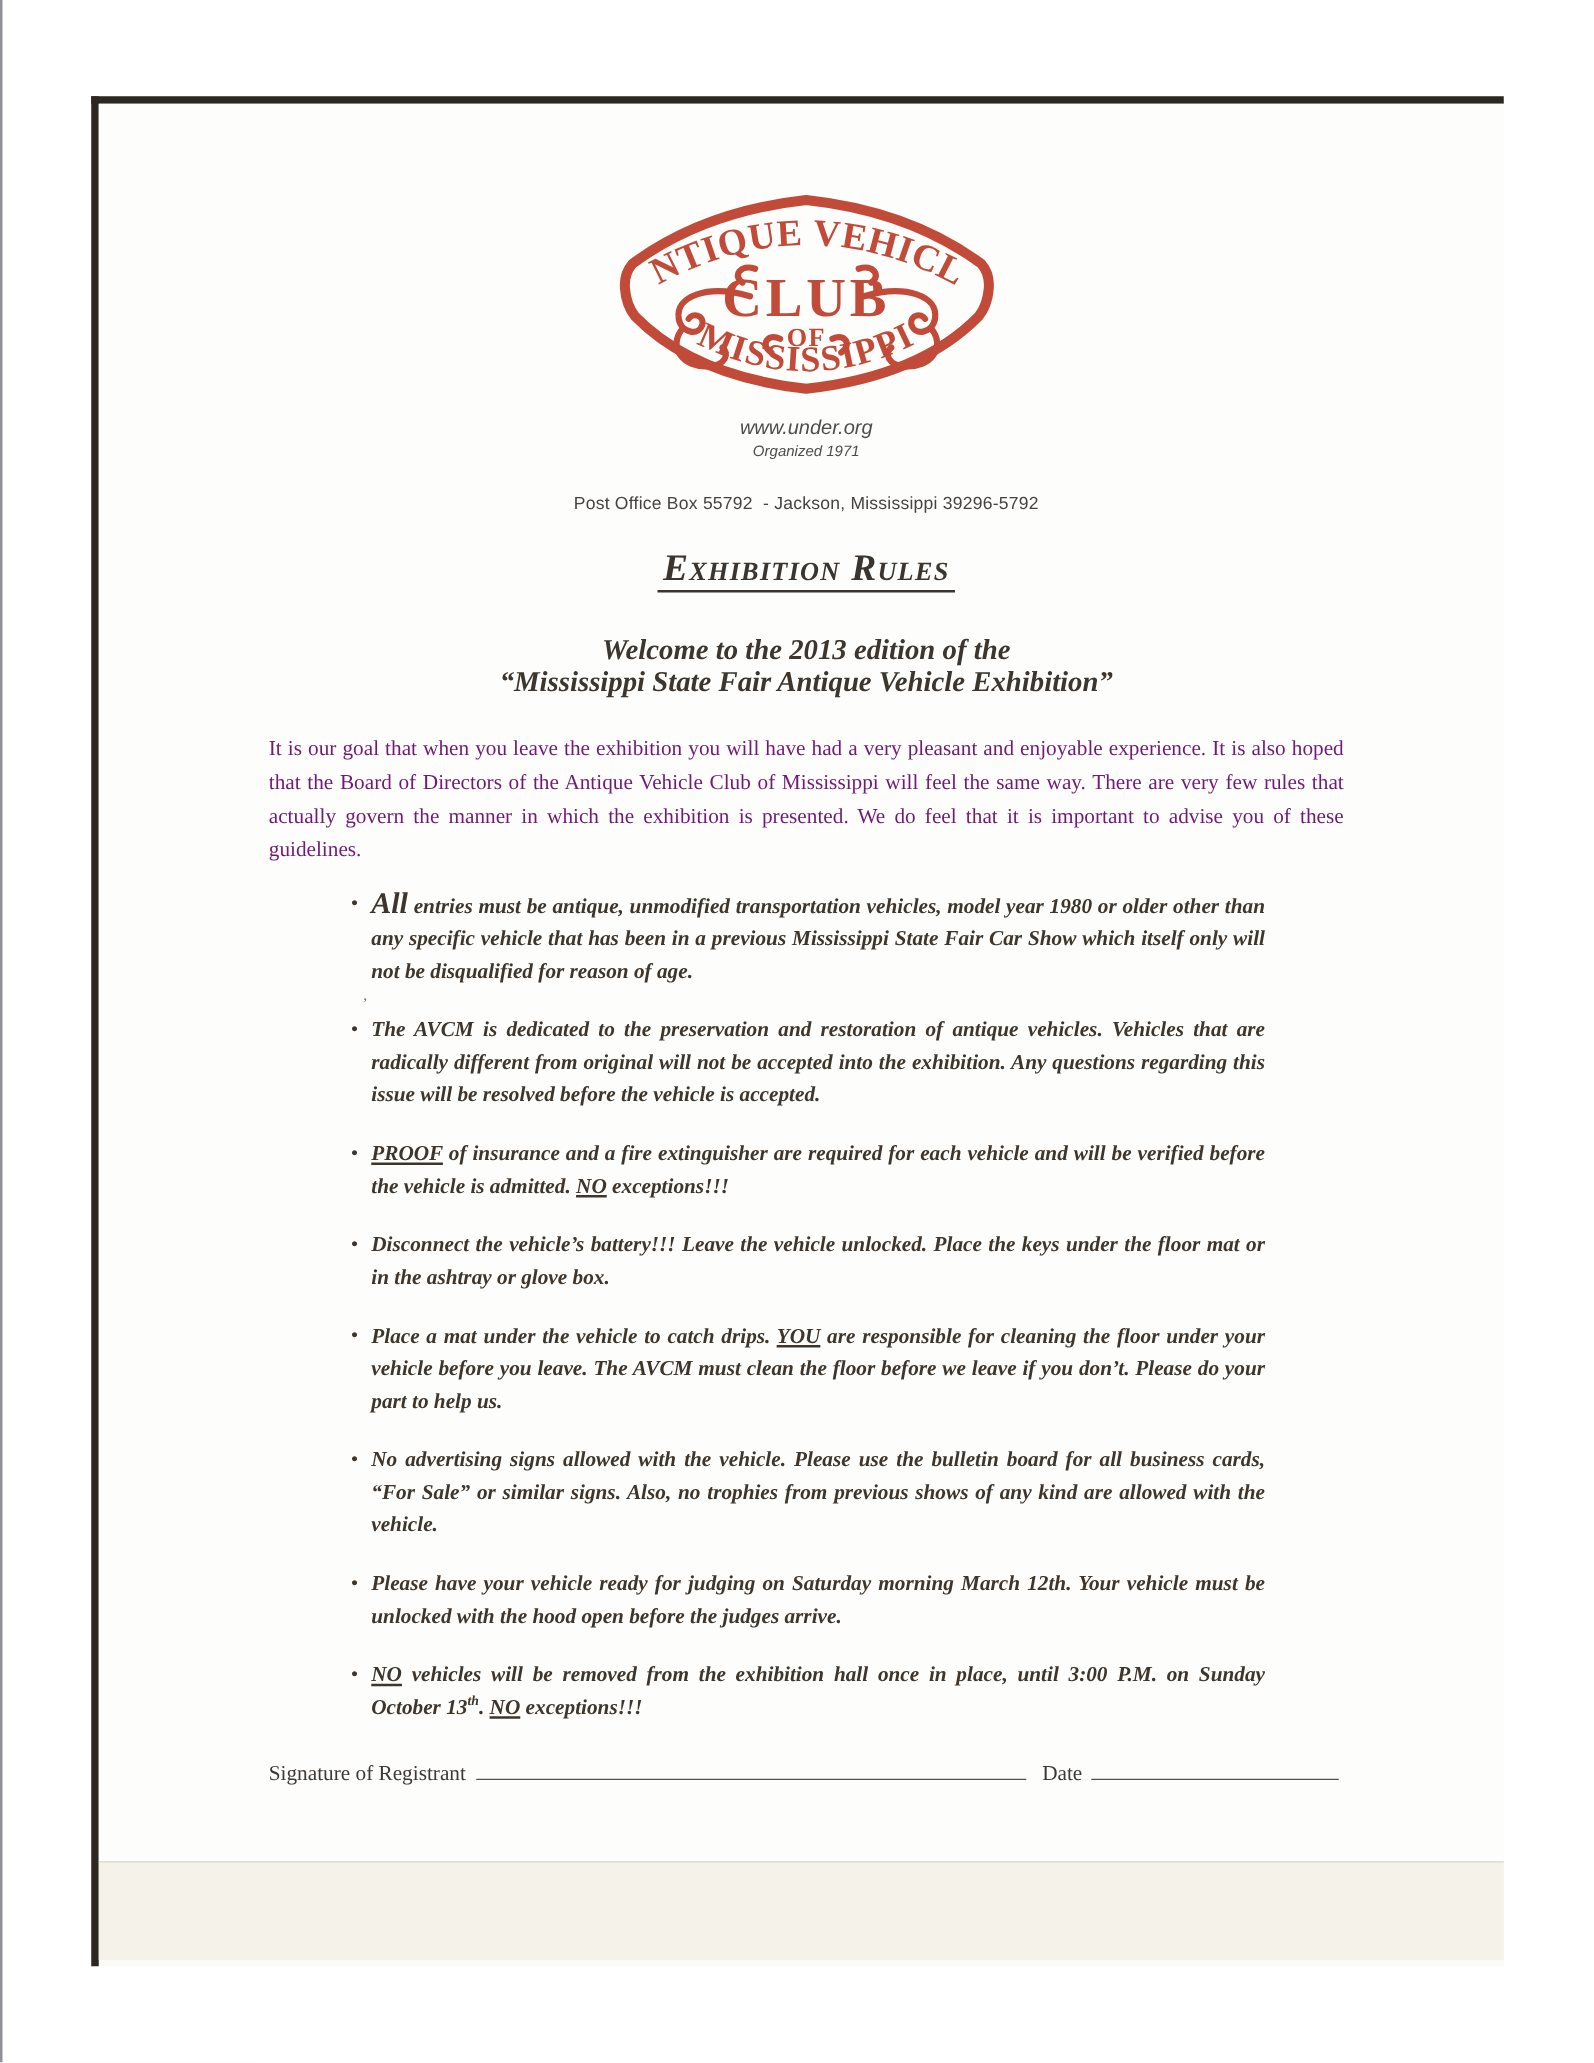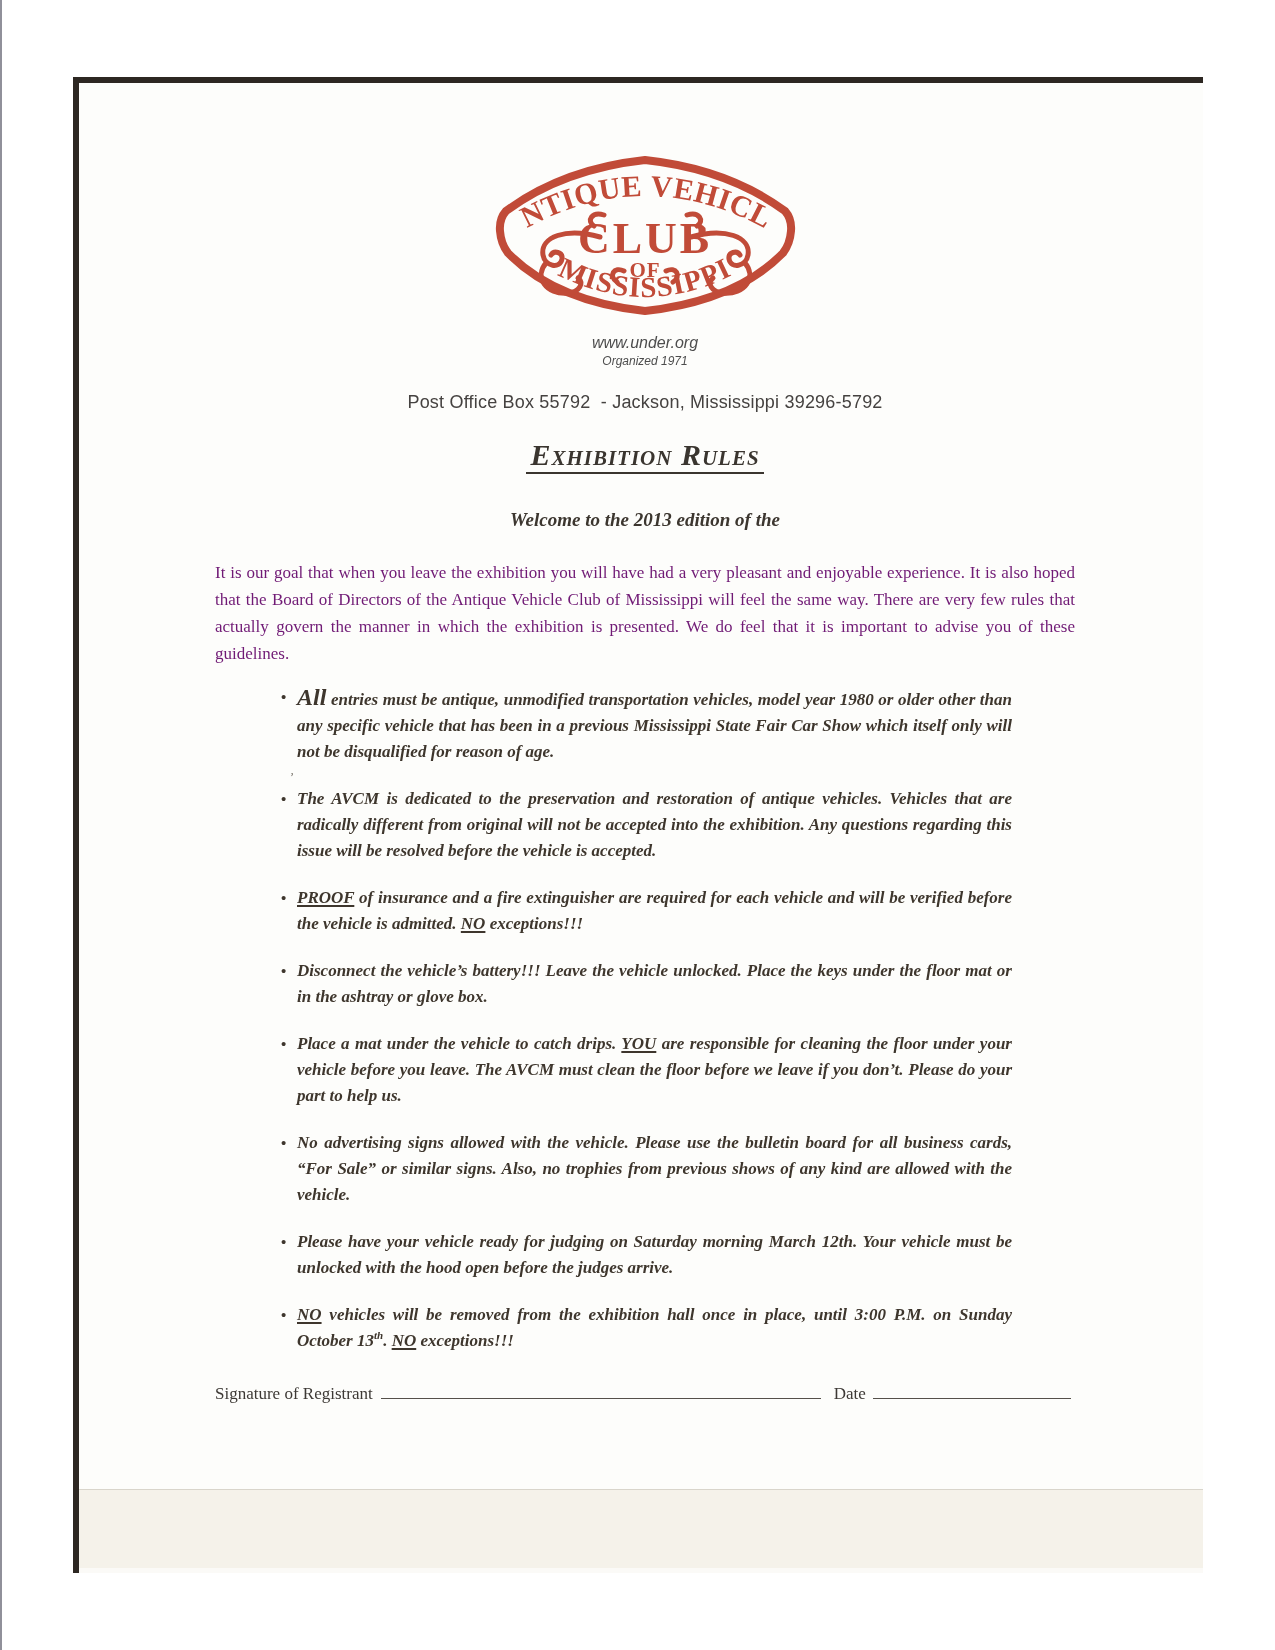--- a/index.html
+++ b/index.html
@@ -25,29 +25,29 @@
     background:#f5f2ea;border-top:1px solid #d9d5cb;
   }
   .content{position:absolute;left:136px;top:0;width:860px;}
   .centered{text-align:center;}
   .logo-svg{display:block;margin:60px auto 0 auto;}
   .website{margin-top:8px;font-family:"Liberation Sans","DejaVu Sans",sans-serif;
     font-style:italic;font-size:16px;line-height:19px;color:#4d4d4d;}
   .organized{font-family:"Liberation Sans","DejaVu Sans",sans-serif;
     font-style:italic;font-size:12px;line-height:19px;color:#4d4d4d;}
   .address{margin-top:21px;font-family:"Liberation Sans","DejaVu Sans",sans-serif;
-    font-size:18px;line-height:21px;color:#454240;white-space:pre-wrap;letter-spacing:.2px;}
+    font-size:14px;line-height:21px;color:#454240;white-space:pre-wrap;letter-spacing:.2px;}
   .doc-title{margin-top:28px;}
   .doc-title span{
     display:inline-block;font-weight:bold;font-style:italic;
     font-variant:small-caps;font-size:30px;line-height:28px;color:#3a352f;
     letter-spacing:1px;border-bottom:2.5px solid #3a352f;padding:0 4px 3px 4px;
   }
   .welcome{margin-top:33px;font-weight:bold;font-style:italic;
-    font-size:19px;line-height:26px;color:#3c362f;}
+    font-size:23px;line-height:26px;color:#3c362f;}
   .intro{margin-top:26px;font-size:17px;line-height:27px;text-align:justify;color:#701a75;}
   ul.rules{list-style:none;margin:17px 0 0 82px;padding:0;width:715px;}
   ul.rules li{
     position:relative;font-weight:bold;font-style:italic;font-size:17px;
     line-height:26px;text-align:justify;color:#3e362d;margin:0 0 21px 0;
   }
   ul.rules li::before{
     content:"\2022";position:absolute;left:-16px;top:0;
     font-size:15px;font-style:normal;color:#3e362d;
   }
@@ -110,20 +110,21 @@
       <div class="organized centered">Organized 1971</div>
 
       <div class="address centered">Post Office Box 55792  - Jackson, Mississippi 39296-5792</div>
 
       <div class="doc-title centered">
         <span>Exhibition Rules</span>
       </div>
 
       <div class="welcome centered">
         <div>Welcome to the 2013 edition of the</div>
+        <div>“Mississippi State Fair Antique Vehicle Exhibition”</div>
       </div>
 
       <div class="intro">It is our goal that when you leave the exhibition you will have had a very pleasant and enjoyable experience. It is also hoped that the Board of Directors of the Antique Vehicle Club of Mississippi will feel the same way. There are very few rules that actually govern the manner in which the exhibition is presented. We do feel that it is important to advise you of these guidelines.</div>
 
       <ul class="rules">
           <li><span class="lead">All</span><span> entries must be antique, unmodified transportation vehicles, model year 1980 or older other than any specific vehicle that has been in a previous Mississippi State Fair Car Show which itself only will not be disqualified for reason of age.</span></li>
           <li><span>The AVCM is dedicated to the preservation and restoration of antique vehicles. Vehicles that are radically different from original will not be accepted into the exhibition. Any questions regarding this issue will be resolved before the vehicle is accepted.</span></li>
           <li><span class="u">PROOF</span><span> of insurance and a fire extinguisher are required for each vehicle and will be verified before the vehicle is admitted. </span><span class="u">NO</span><span> exceptions!!!</span></li>
           <li><span>Disconnect the vehicle’s battery!!!  Leave the vehicle unlocked. Place the keys under the floor mat or in the ashtray or glove box.</span></li>
           <li><span>Place a mat under the vehicle to catch drips. </span><span class="u">YOU</span><span> are responsible for cleaning the floor under your vehicle before you leave. The AVCM must clean the floor before we leave if you don’t. Please do your part to help us.</span></li>

